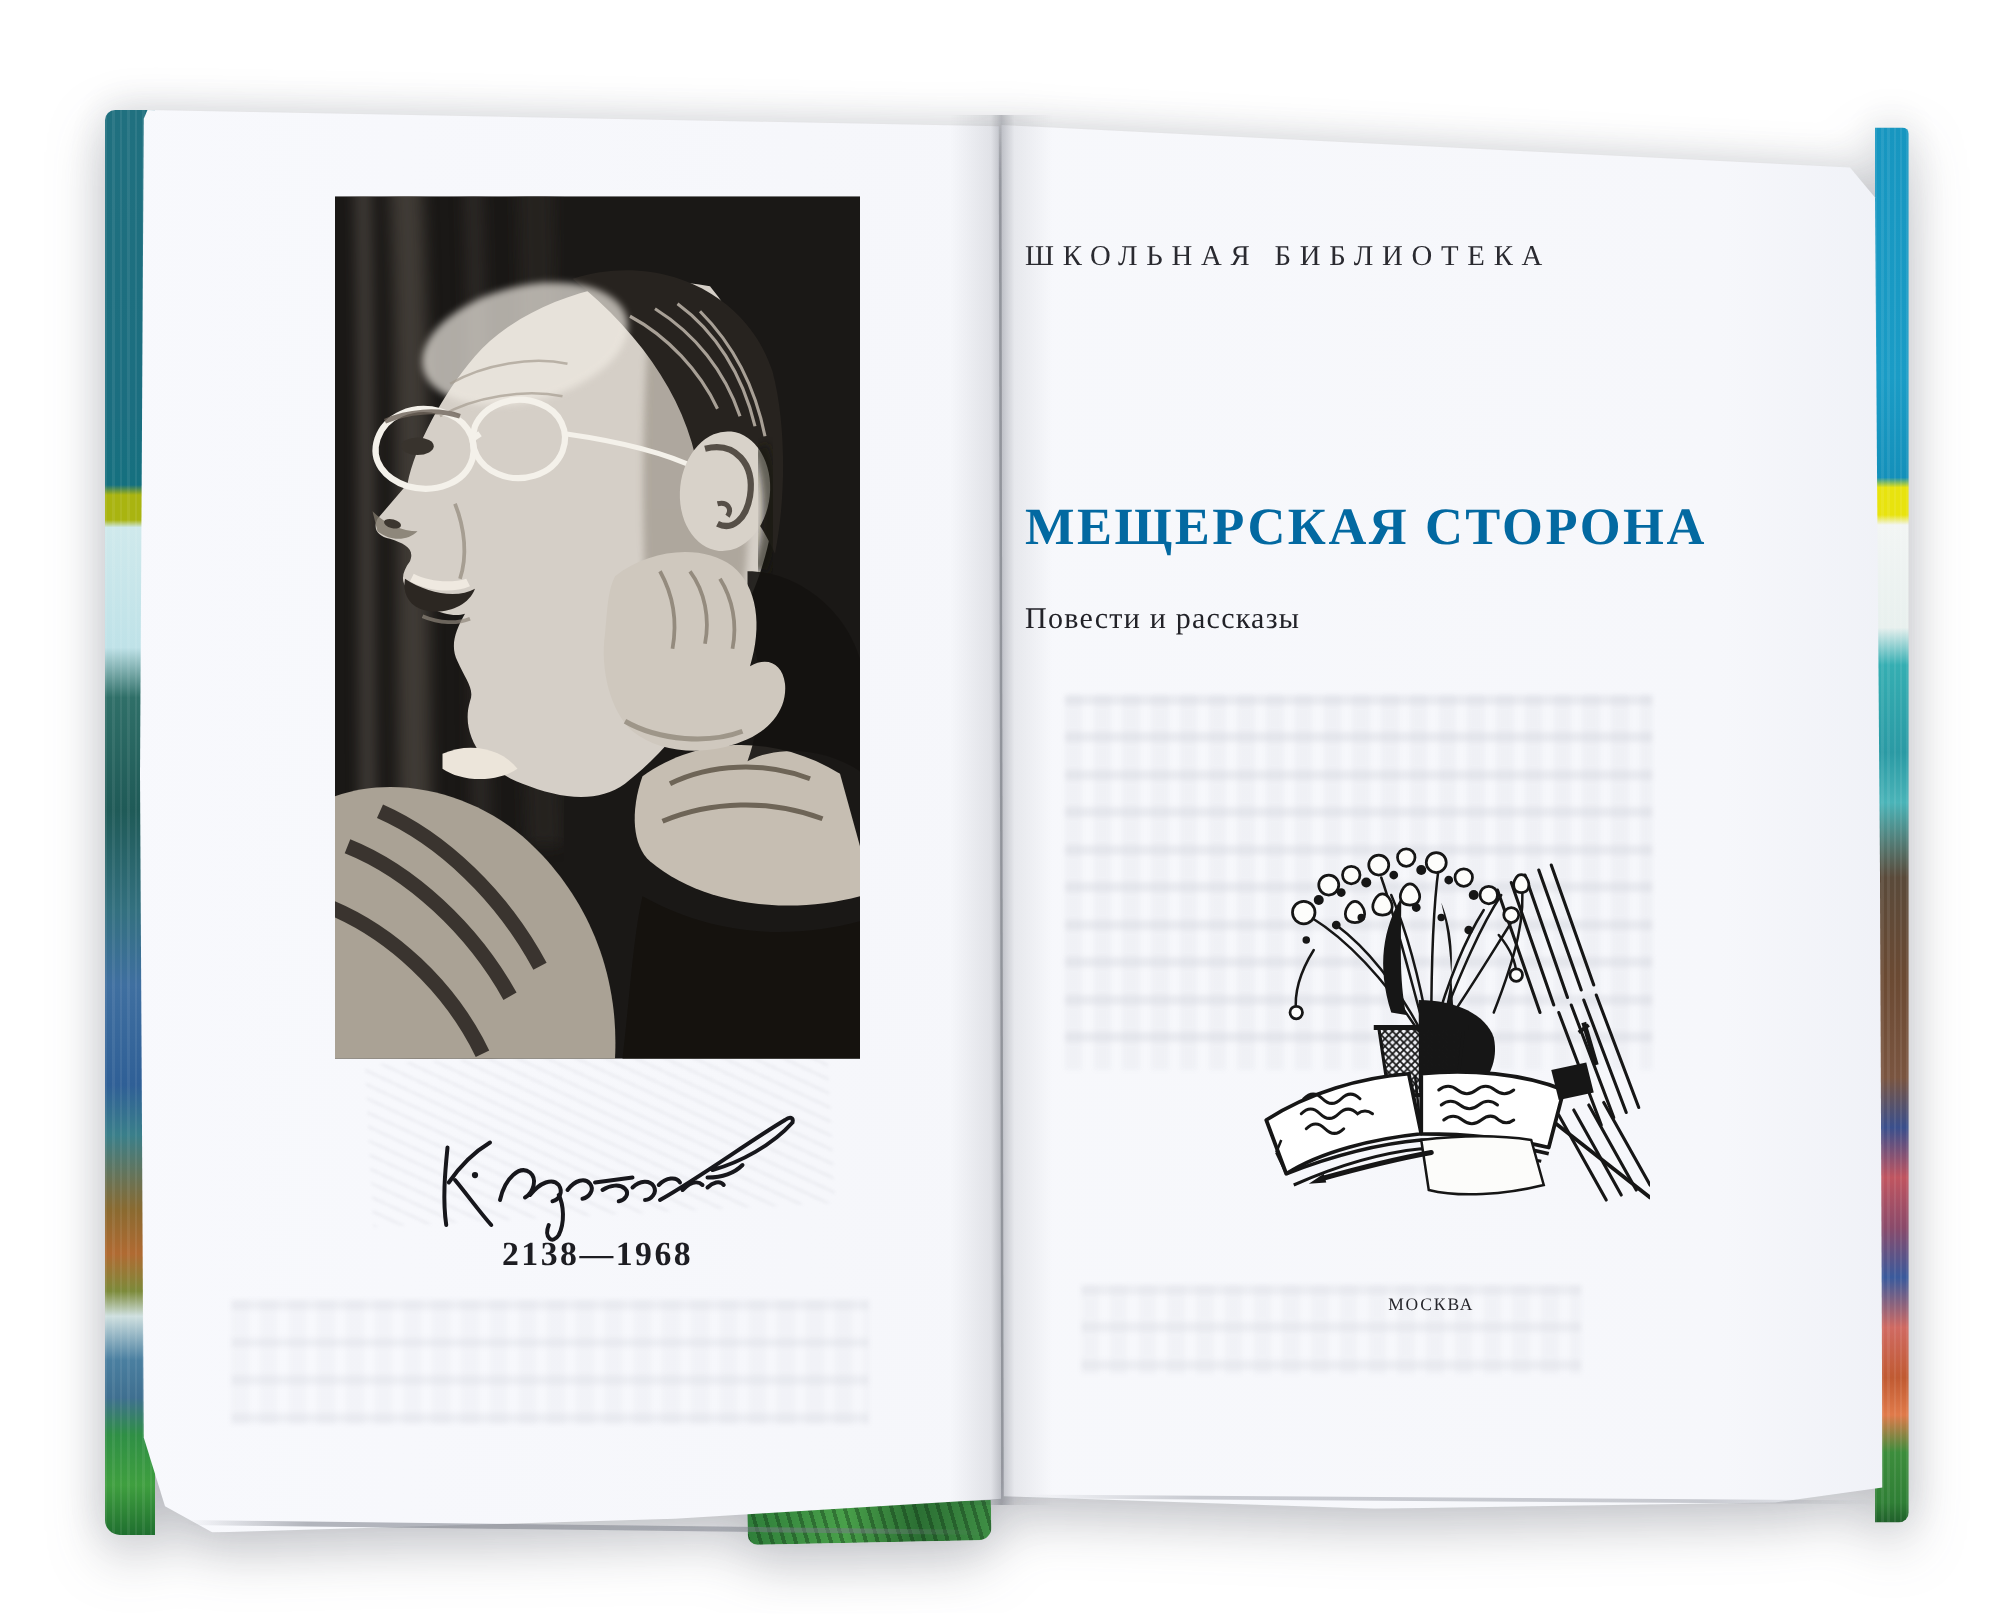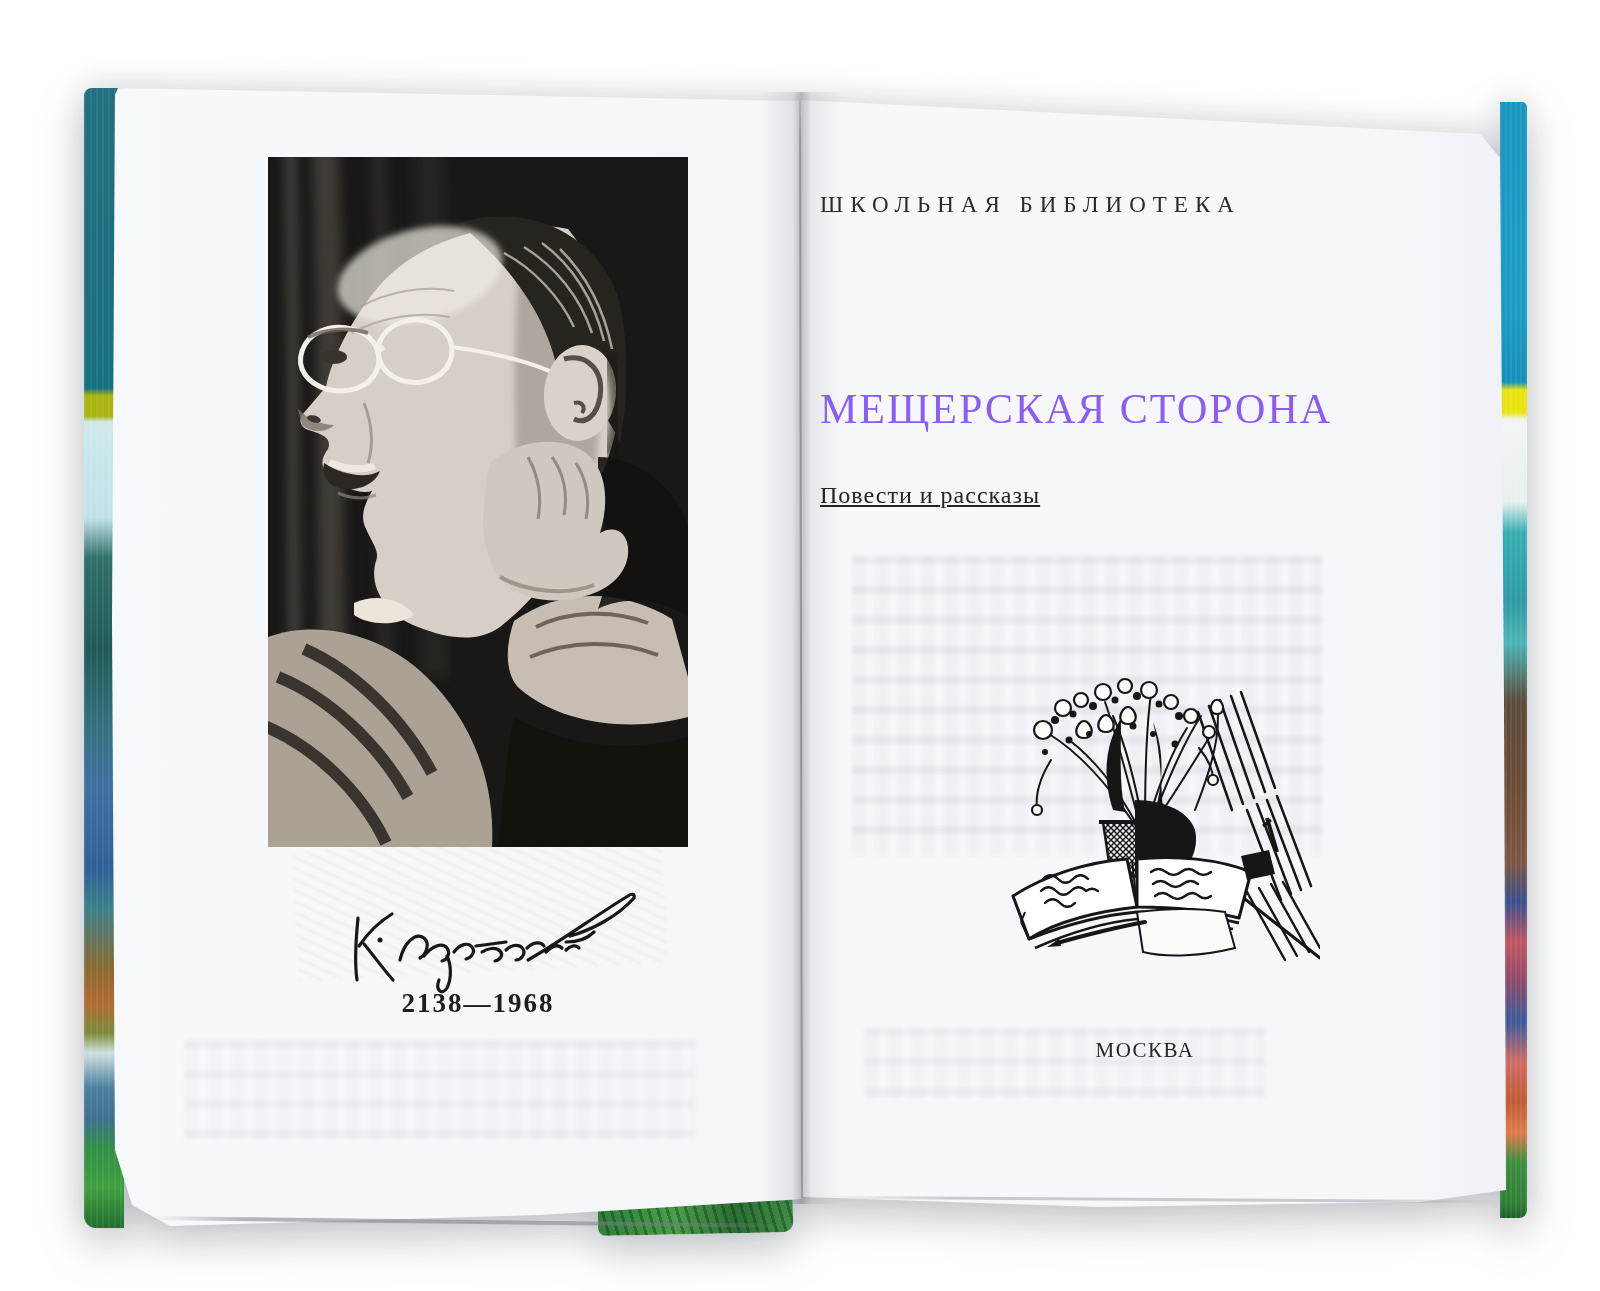--- a/index.html
+++ b/index.html
@@ -66,27 +66,27 @@
   .portrait svg{display:block;width:100%;height:100%;}
   .signature{position:absolute;left:330px;top:868px;width:330px;height:135px;}
   .signature svg{display:block;width:100%;height:100%;}
   .years{position:absolute;left:268px;top:988px;width:420px;text-align:center;
     font-weight:bold;font-size:27px;letter-spacing:2px;color:#1d1d22;}
 
   
   .rp-text{position:absolute;left:820px;width:650px;text-align:left;color:#222228;}
   .series{top:192px;font-size:23px;letter-spacing:7px;color:#2a2a30;}
   .author{top:303px;font-size:30px;font-weight:bold;letter-spacing:2px;color:#222228;}
-  .title{top:385px;font-size:42px;font-weight:normal;letter-spacing:2px;color:#8b5cf6;}
-  .subtitle{top:482px;font-size:24px;letter-spacing:1px;text-decoration:underline;}
+  .title{top:398px;font-size:42px;font-weight:bold;letter-spacing:2px;color:#0369a1;}
+  .subtitle{top:482px;font-size:24px;letter-spacing:1px;}
   .artist{top:558px;font-size:26px;font-style:italic;letter-spacing:1px;}
   .illustration{position:absolute;left:985px;top:660px;width:335px;height:305px;}
   .illustration svg{display:block;width:100%;height:100%;}
   .imprint{position:absolute;left:820px;top:1036px;width:650px;text-align:center;color:#26262c;
-    font-size:21px;letter-spacing:1.5px;line-height:1.35;}
+    font-size:14px;letter-spacing:1.5px;line-height:1.35;}
 </style>
 </head>
 <body>
 
 <div class="scene">
   <div class="book">
 
     <div class="cover-left"></div>
     <div class="cover-right"></div>
     <div class="cover-bottom"></div>

